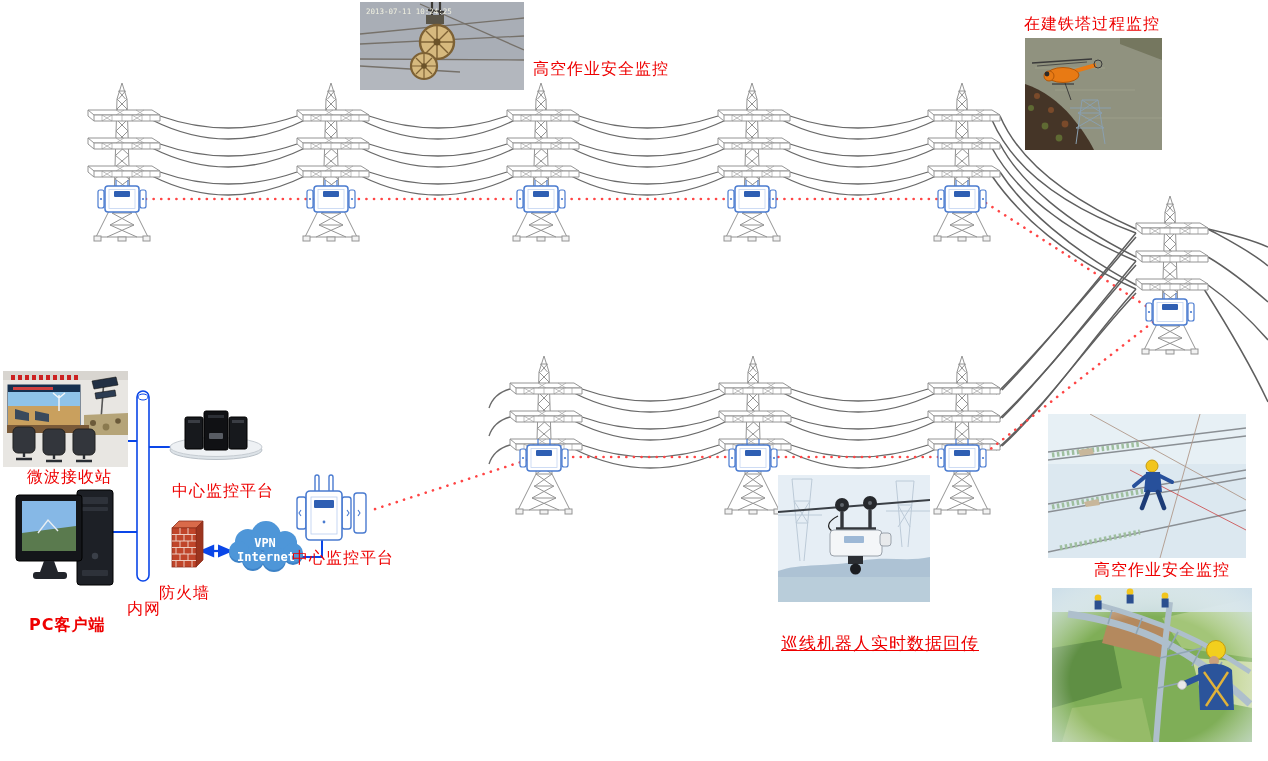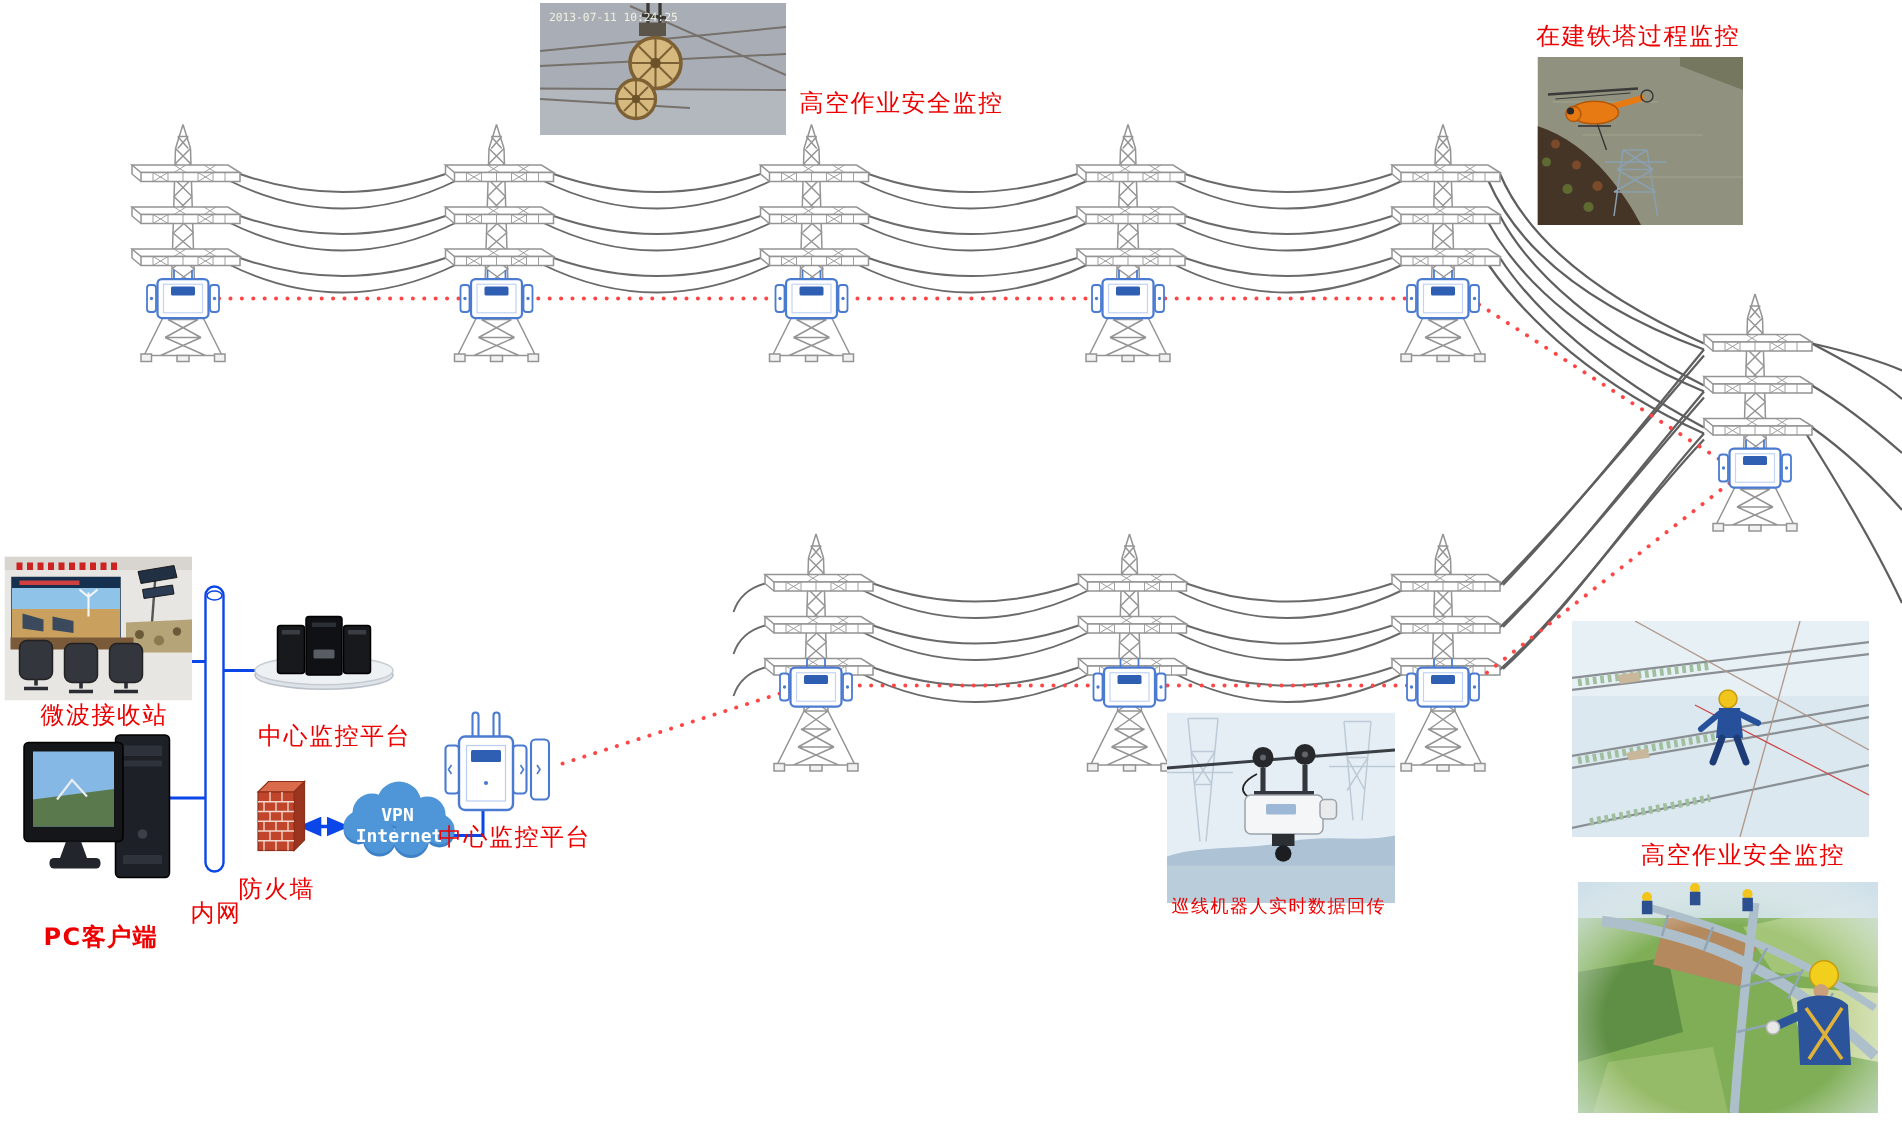--- a/index.html
+++ b/index.html
@@ -442,21 +442,21 @@
     <g transform="translate(70,58)">
           <rect width="22" height="26" rx="5" fill="#33363c" stroke="#222"></rect>
           <path d="M11 84 V88 M3 90 H19" transform="translate(0,-58)" stroke="#2a2d33" stroke-width="2.4"></path>
         </g>
   </g>
 </svg>
 
 <div class="cap" style="left:533px;top:60px;">高空作业安全监控</div>
 <div class="cap" style="left:1024px;top:15px;">在建铁塔过程监控</div>
 <div class="cap" style="left:1094px;top:561px;">高空作业安全监控</div>
-<div class="cap" style="left:781px;top:598px;font-size:12px;">巡线机器人实时数据回传</div>
+<div class="cap" style="left:781px;top:634px;font-size:17px;text-decoration:underline;">巡线机器人实时数据回传</div>
 
 <div class="cap" style="left:27px;top:468px;">微波接收站</div>
 <div class="cap" style="left:172px;top:482px;">中心监控平台</div>
 <div class="cap" style="left:29px;top:616px;font-weight:bold;">PC客户端</div>
 <div class="cap" style="left:127px;top:588px;margin-top:12px;">内网</div>
 <div class="cap" style="left:159px;top:584px;">防火墙</div>
 <div class="cap" style="left:292px;top:549px;">中心监控平台</div>
 
 </div>
 

